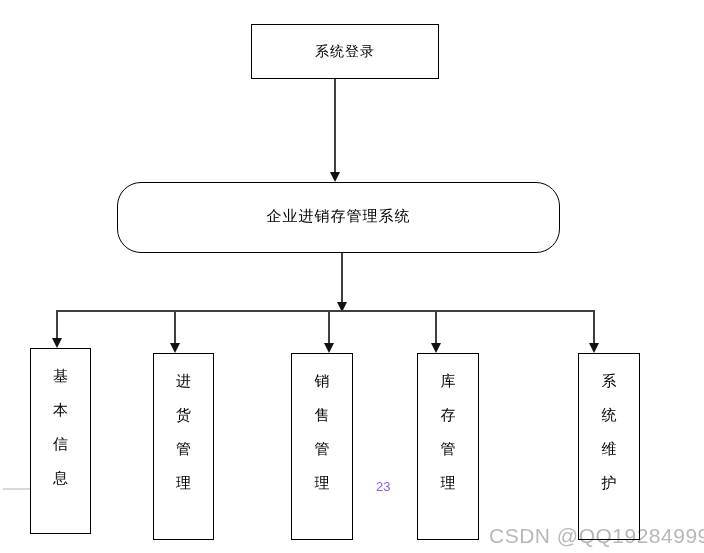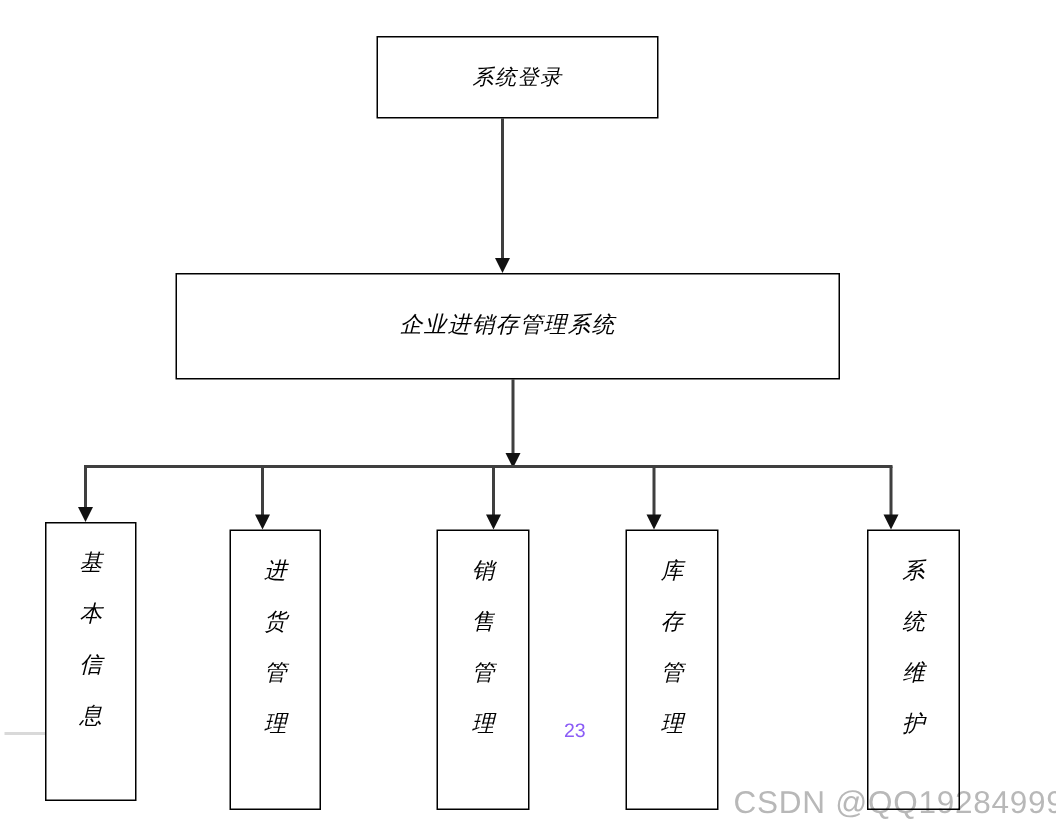--- a/index.html
+++ b/index.html
@@ -13,29 +13,28 @@
   }
   .node {
     position:absolute;
     box-sizing:border-box;
     border:1.5px solid #000000;
     background:transparent;
     display:flex;
     align-items:center;
     justify-content:center;
     z-index:2;
-    font-style:italic;
   }
   .node-label {
     font-size:14px;
     letter-spacing:1px;
     white-space:nowrap;
   }
   .main-label { font-size:15px; }
-  .node.main { padding-bottom:2px; }
+  .node.main { padding-bottom:2px;border-radius:24px; }
   .node.module {
     align-items:flex-start;
     justify-content:center;
     padding-top:10px;
   }
   .vlabel {
     white-space:pre-line;
     line-height:34px;
     font-size:15px;
     text-align:center;

